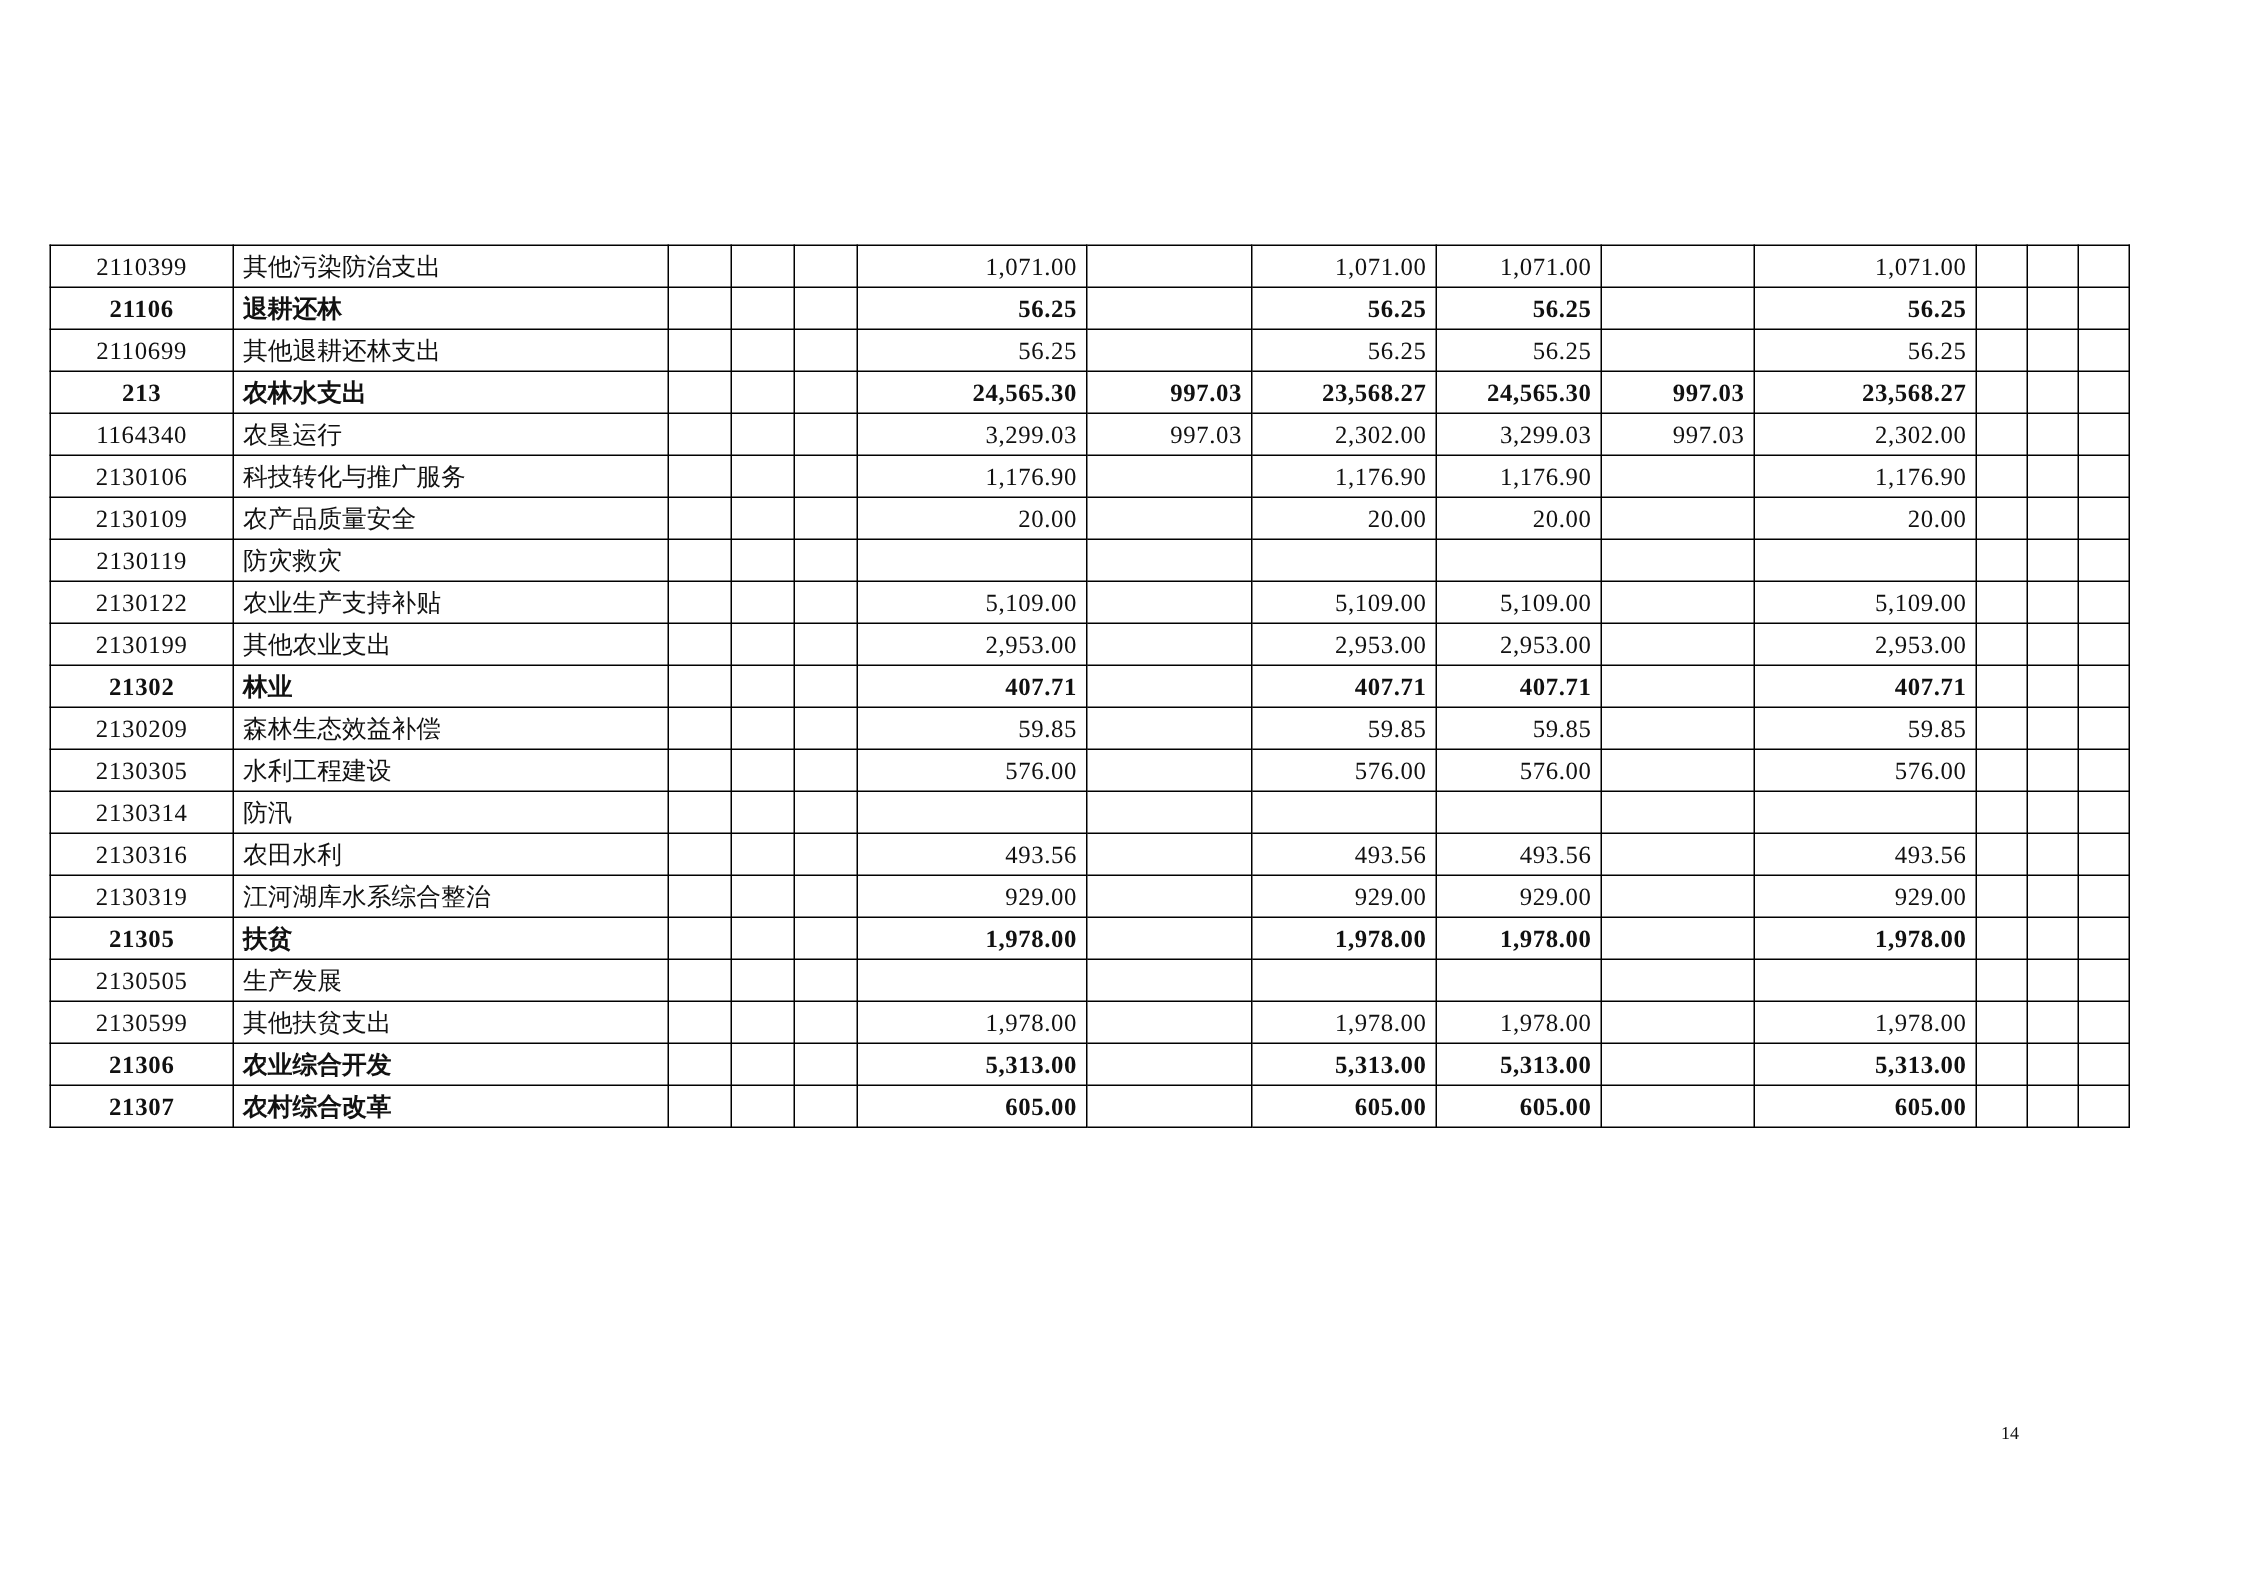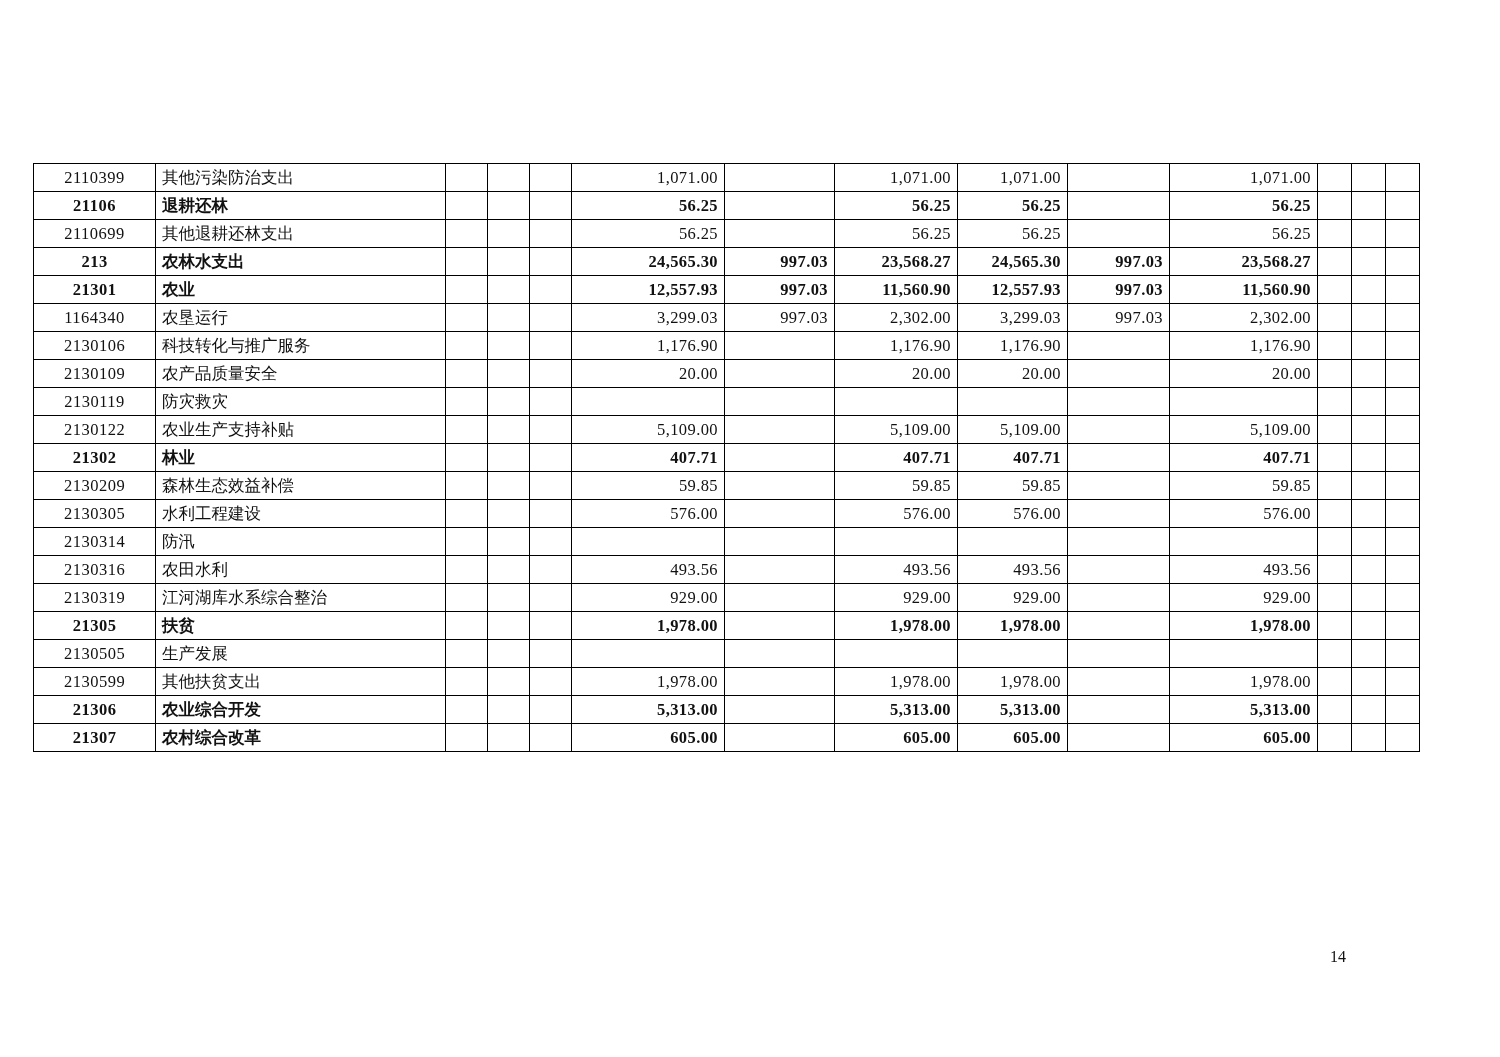--- a/index.html
+++ b/index.html
@@ -70,21 +70,21 @@
     text-align: right;
     letter-spacing: 0.4px;
   }
   .lvl-0 { padding-left: 12px; font-weight: bold; margin-left: 45px; }
   .lvl-1 { padding-left: 34px; font-weight: normal; margin-left: 20px; }
   .bold { font-weight: bold; }
   .page-number {
     position: absolute;
     right: 78px;
     top: 948px;
-    font-size: 16px;
+    font-size: 12px;
     font-family: "Liberation Serif", "DejaVu Serif", serif;
   }
 </style>
 </head>
 <body>
 
 <div class="page">
 
   <div class="table-wrap">
     <table class="budget">
@@ -163,36 +163,20 @@
             <td class="num bold">997.03</td>
             <td class="num bold">23,568.27</td>
             <td class="num bold">24,565.30</td>
             <td class="num bold">997.03</td>
             <td class="num bold">23,568.27</td>
             <td></td>
             <td></td>
             <td></td>
           </tr>
           <tr>
-            <td class="code bold">21301</td>
-            <td class="name lvl-0">农业</td>
-            <td></td>
-            <td></td>
-            <td></td>
-            <td class="num bold">12,557.93</td>
-            <td class="num bold">997.03</td>
-            <td class="num bold">11,560.90</td>
-            <td class="num bold">12,557.93</td>
-            <td class="num bold">997.03</td>
-            <td class="num bold">11,560.90</td>
-            <td></td>
-            <td></td>
-            <td></td>
-          </tr>
-          <tr>
             <td class="code">1164340</td>
             <td class="name lvl-1">农垦运行</td>
             <td></td>
             <td></td>
             <td></td>
             <td class="num">3,299.03</td>
             <td class="num">997.03</td>
             <td class="num">2,302.00</td>
             <td class="num">3,299.03</td>
             <td class="num">997.03</td>
@@ -259,20 +243,36 @@
             <td class="num"></td>
             <td class="num">5,109.00</td>
             <td class="num">5,109.00</td>
             <td class="num"></td>
             <td class="num">5,109.00</td>
             <td></td>
             <td></td>
             <td></td>
           </tr>
           <tr>
+            <td class="code">2130199</td>
+            <td class="name lvl-1">其他农业支出</td>
+            <td></td>
+            <td></td>
+            <td></td>
+            <td class="num">2,953.00</td>
+            <td class="num"></td>
+            <td class="num">2,953.00</td>
+            <td class="num">2,953.00</td>
+            <td class="num"></td>
+            <td class="num">2,953.00</td>
+            <td></td>
+            <td></td>
+            <td></td>
+          </tr>
+          <tr>
             <td class="code bold">21302</td>
             <td class="name lvl-0">林业</td>
             <td></td>
             <td></td>
             <td></td>
             <td class="num bold">407.71</td>
             <td class="num bold"></td>
             <td class="num bold">407.71</td>
             <td class="num bold">407.71</td>
             <td class="num bold"></td>

